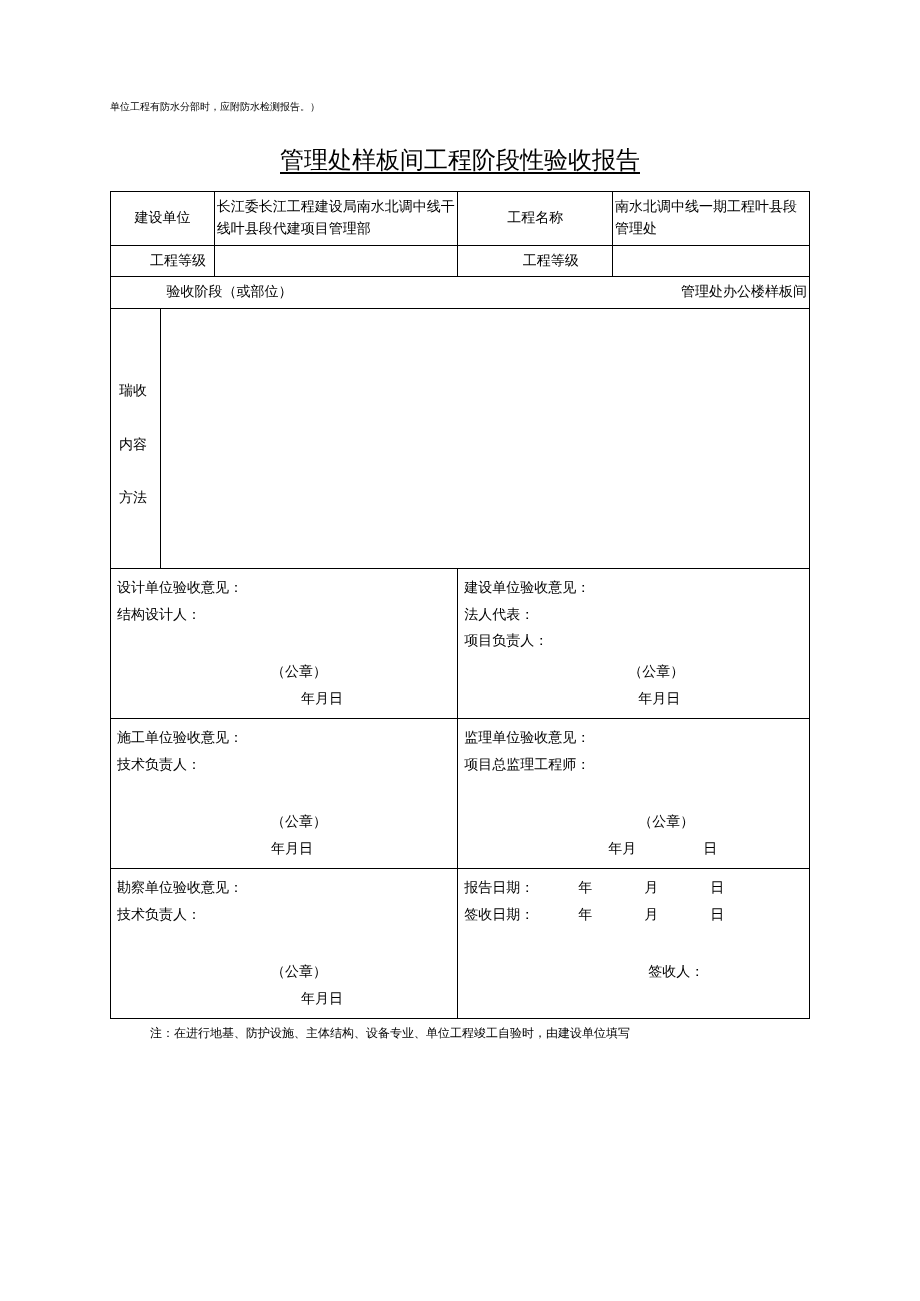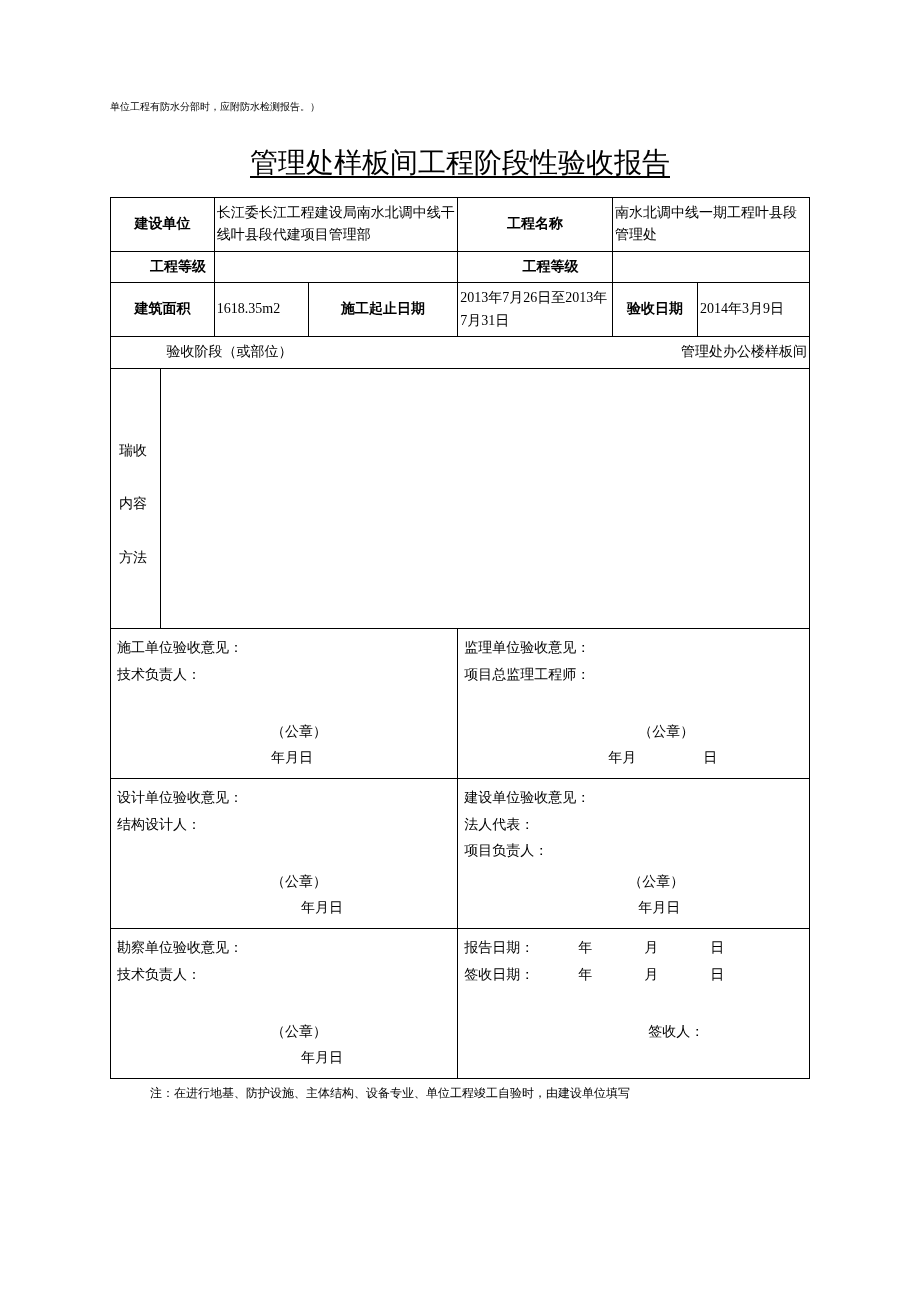--- a/index.html
+++ b/index.html
@@ -10,39 +10,39 @@
       padding: 100px 110px 60px 110px;
       width: 920px;
       color: #000;
     }
     .preamble {
       font-size: 10px;
       margin-bottom: 30px;
     }
     .title {
       text-align: center;
-      font-size: 28px;
+      font-size: 24px;
       font-weight: normal;
       margin-bottom: 15px;
       text-decoration: underline;
       text-underline-offset: 4px;
     }
     table {
       border-collapse: collapse;
       width: 100%;
     }
     td {
       border: 1px solid #000;
       padding: 4px 2px;
       vertical-align: middle;
       text-align: left;
       font-size: 14px;
       line-height: 1.6;
     }
-    td.label { text-align: center; font-weight: bold; }
+    td.label { text-align: center; }
     .row-h1 td { height: 44px; }
     .row-h2 td { height: 28px; padding-left: 33px; }
     .row-h3 td { height: 44px; }
     .stage-row td { height: 32px; }
     .big-cell {
       height: 260px;
       vertical-align: top;
       text-align: left;
       padding: 10px 8px;
     }
@@ -114,42 +114,58 @@
     <td colspan="2">南水北调中线一期工程叶县段管理处</td>
   </tr>
 
   <tr class="row-h2">
     <td colspan="2" class="label">工程等级</td>
     <td colspan="3"></td>
     <td colspan="2" class="label">工程等级</td>
     <td colspan="2"></td>
   </tr>
 
-  <tr class="row-h3">
-    <td colspan="2" class="label">建筑面积</td>
-    <td>1618.35m2</td>
-    <td colspan="2" class="label">施工起止日期</td>
-    <td colspan="2">2013年7月26日至2013年7月31日</td>
-    <td class="label">验收日期</td>
-    <td>2014年3月9日</td>
-  </tr>
 
   <tr class="stage-row">
     <td colspan="4" style="border-right:none; text-align:center;">验收阶段（或部位）</td>
     <td colspan="5" style="border-left:none; text-align:right;">管理处办公楼样板间</td>
   </tr>
 
   <tr>
     <td class="big-cell" style="border-right:1px solid #000;">
       <div style="height:30px"></div>
       <div class="line">瑞收</div>
       <div class="line">内容</div>
       <div class="line">方法</div>
     </td>
     <td colspan="8" class="big-cell"></td>
+  </tr>
+
+  <tr>
+    <td colspan="5" class="sig-cell">
+      <div class="top-lines">
+        <div>设计单位验收意见：</div>
+        <div>结构设计人：</div>
+      </div>
+      <div class="bottom-lines offset">
+        <div>（公章）</div>
+        <div style="padding-left:30px;">年月日</div>
+      </div>
+    </td>
+    <td colspan="4" class="sig-cell">
+      <div class="top-lines">
+        <div>建设单位验收意见：</div>
+        <div>法人代表：</div>
+        <div>项目负责人：</div>
+      </div>
+      <div class="bottom-lines offset2">
+        <div style="padding-left:20px;">（公章）</div>
+        <div style="padding-left:30px;">年月日</div>
+      </div>
+    </td>
   </tr>
 
   <tr>
     <td colspan="5" class="sig-cell">
       <div class="top-lines">
         <div>施工单位验收意见：</div>
         <div>技术负责人：</div>
       </div>
       <div class="bottom-lines offset">
         <div>（公章）</div>
@@ -161,44 +177,20 @@
         <div>监理单位验收意见：</div>
         <div>项目总监理工程师：</div>
       </div>
       <div class="bottom-lines offset2">
         <div style="padding-left:30px;">（公章）</div>
         <div>
           <span>年月</span>
           <span style="display:inline-block; width:60px;"></span>
           <span>日</span>
         </div>
-      </div>
-    </td>
-  </tr>
-
-  <tr>
-    <td colspan="5" class="sig-cell">
-      <div class="top-lines">
-        <div>设计单位验收意见：</div>
-        <div>结构设计人：</div>
-      </div>
-      <div class="bottom-lines offset">
-        <div>（公章）</div>
-        <div style="padding-left:30px;">年月日</div>
-      </div>
-    </td>
-    <td colspan="4" class="sig-cell">
-      <div class="top-lines">
-        <div>建设单位验收意见：</div>
-        <div>法人代表：</div>
-        <div>项目负责人：</div>
-      </div>
-      <div class="bottom-lines offset2">
-        <div style="padding-left:20px;">（公章）</div>
-        <div style="padding-left:30px;">年月日</div>
       </div>
     </td>
   </tr>
 
   <tr>
     <td colspan="5" class="sig-cell">
       <div class="top-lines">
         <div>勘察单位验收意见：</div>
         <div>技术负责人：</div>
       </div>

